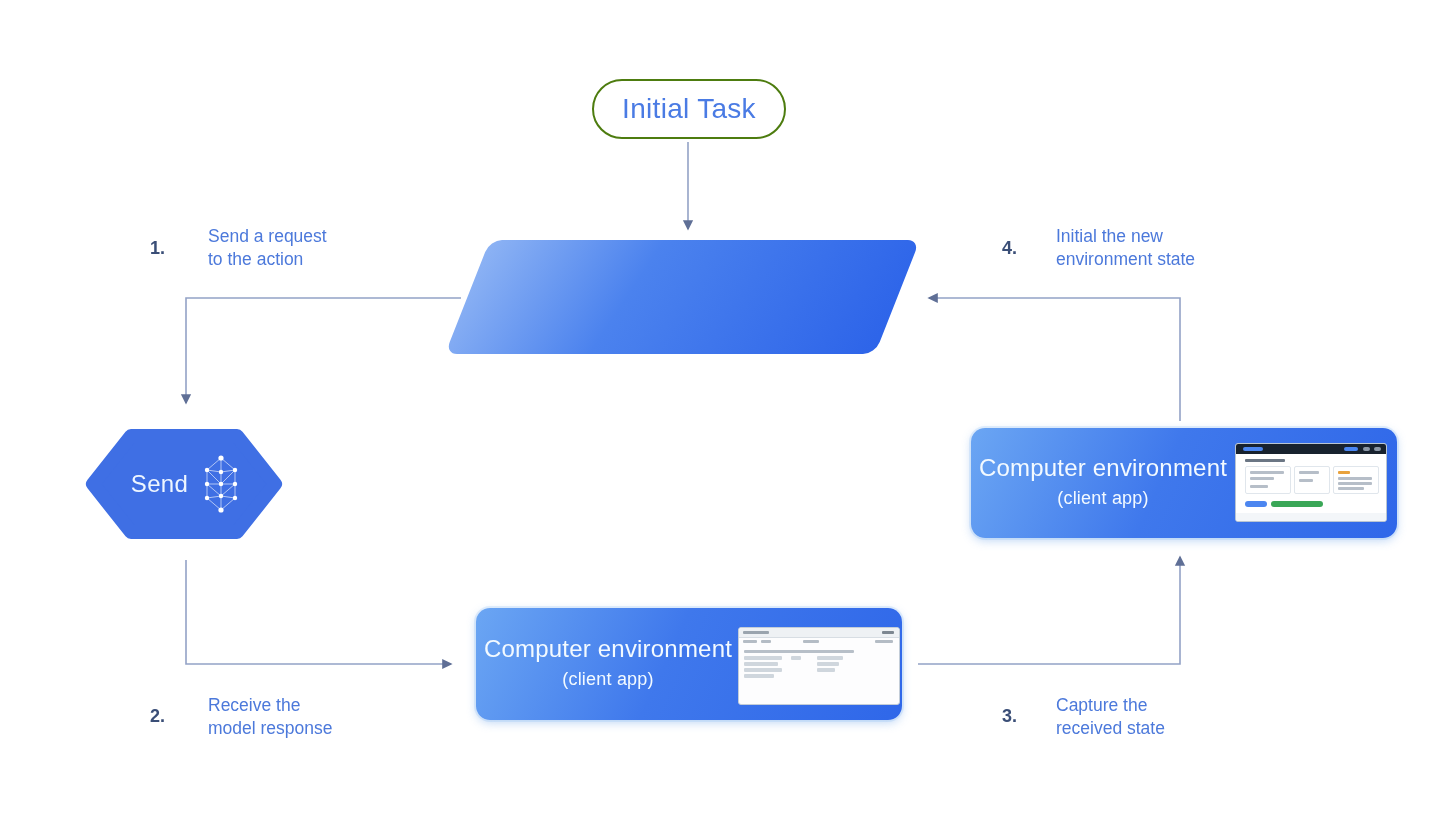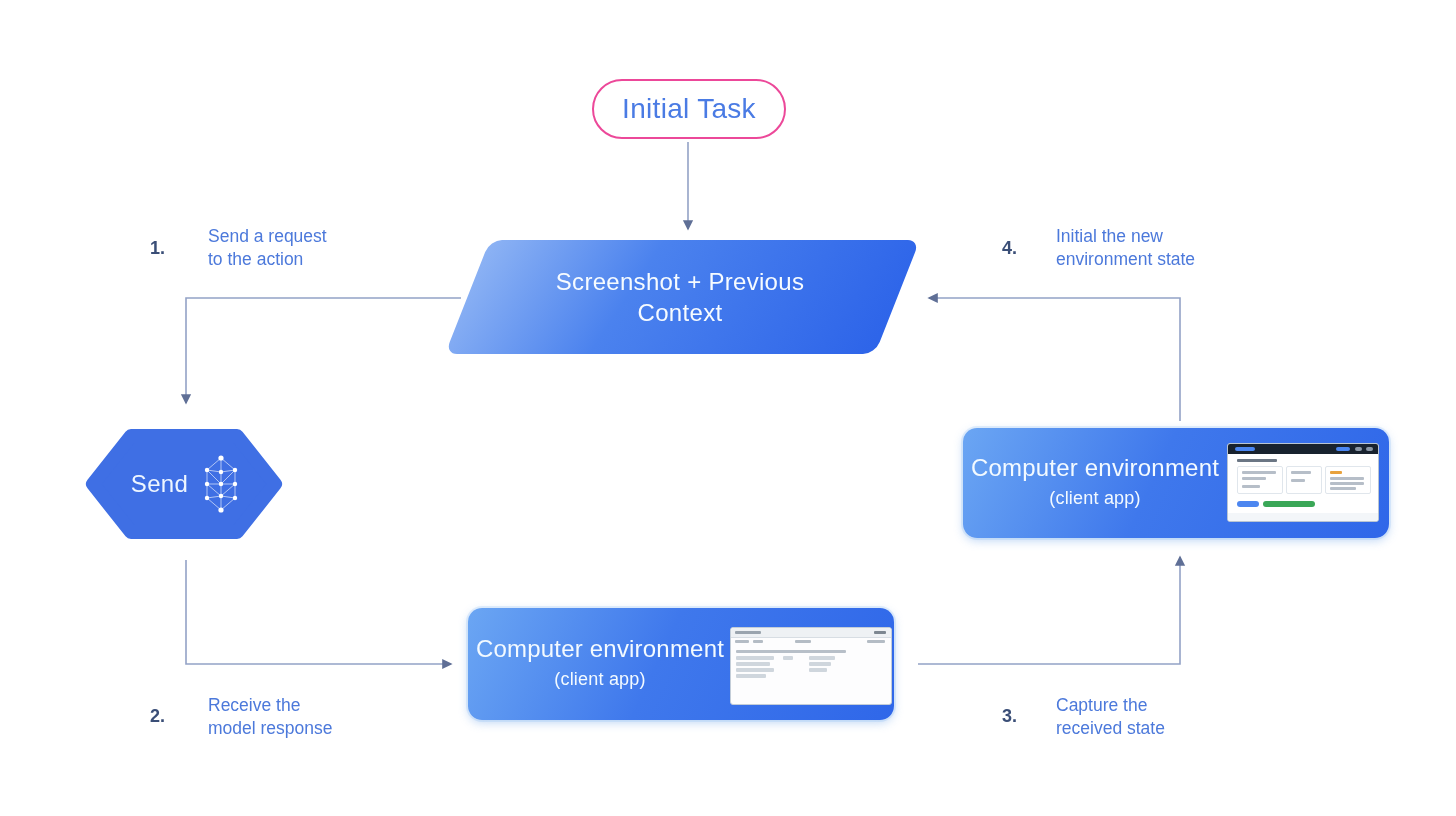--- a/index.html
+++ b/index.html
@@ -7,21 +7,21 @@
   .canvas{
     position:relative;width:1456px;height:816px;background:#ffffff;overflow:hidden;
     font-family:"Liberation Sans", sans-serif;
   }
   
   .arrows{position:absolute;inset:0;pointer-events:none;}
   .arrows polyline{fill:none;stroke:#93a2c6;stroke-width:1.6;}
   
   .pill{
     position:absolute;left:592px;top:79px;width:190px;height:56px;
-    border:2px solid #ec4899;border-radius:30px;
+    border:2px solid #4d7c0f;border-radius:30px;
     display:flex;align-items:center;justify-content:center;
     color:#4a7be4;font-size:28px;font-weight:500;letter-spacing:.3px;background:#fff;
   }
   
   .para{
     position:absolute;left:445px;top:240px;width:430px;height:114px;
     transform:skewX(-21.5deg);transform-origin:0 100%;
     border-radius:12px;
     background:linear-gradient(105deg,#8db3f4 0%,#4b82ee 38%,#2d64e9 100%);
   }
@@ -36,20 +36,21 @@
   .model-content{
     position:absolute;left:0;top:0;width:202px;height:120px;
     display:flex;align-items:center;justify-content:center;gap:13px;
     color:#eef6ff;font-size:24px;font-weight:500;letter-spacing:.3px;padding-left:2px;
   }
   
   .env-box{
     position:absolute;border-radius:14px;
     background:linear-gradient(115deg,#6ba6f3 0%,#3f78ec 45%,#2f67e9 100%);
     box-shadow:0 3px 10px rgba(120,170,235,.45), 0 0 0 2px rgba(200,225,250,.45);
+    margin-left:8px;
   }
   .env-bottom{left:468px;top:608px;width:426px;height:112px;}
   .env-right{left:963px;top:428px;width:426px;height:110px;}
   .env-label{
     position:absolute;left:0;top:0;bottom:0;width:264px;
     display:flex;flex-direction:column;align-items:center;justify-content:center;
     color:#f3faff;font-size:24px;font-weight:500;line-height:31px;letter-spacing:.2px;
   }
   .env-label .l2{font-size:18px;}
   
@@ -96,24 +97,20 @@
     <polyline points="186,560 186,664 451,664" marker-end="url(#arr)"></polyline>
     <polyline points="918,664 1180,664 1180,557" marker-end="url(#arr)"></polyline>
     <polyline points="1180,421 1180,298 929,298" marker-end="url(#arr)"></polyline>
   </svg>
 
   <div class="pill">
     <span>Initial Task</span>
   </div>
 
   <div class="para"></div>
-  <div class="para-content">
-    <span>Screenshot + Previous</span>
-    <span>Context</span>
-  </div>
 
   <div class="hex-wrap">
     <svg class="hex" width="202" height="120" viewBox="0 0 202 120">
       <polygon points="10,60 48,12 154,12 192,60 154,108 48,108" fill="#3f6fe4" stroke="#3f6fe4" stroke-width="14" stroke-linejoin="round"></polygon>
     </svg>
     <div class="model-content">
       <span>Send</span>
       <svg width="40" height="62" viewBox="0 0 40 62">
         <g stroke="rgba(255,255,255,0.75)" stroke-width="0.8" fill="none">
           <path d="M20,5 L6,17 M20,5 L34,17 M20,5 L20,19"></path>

